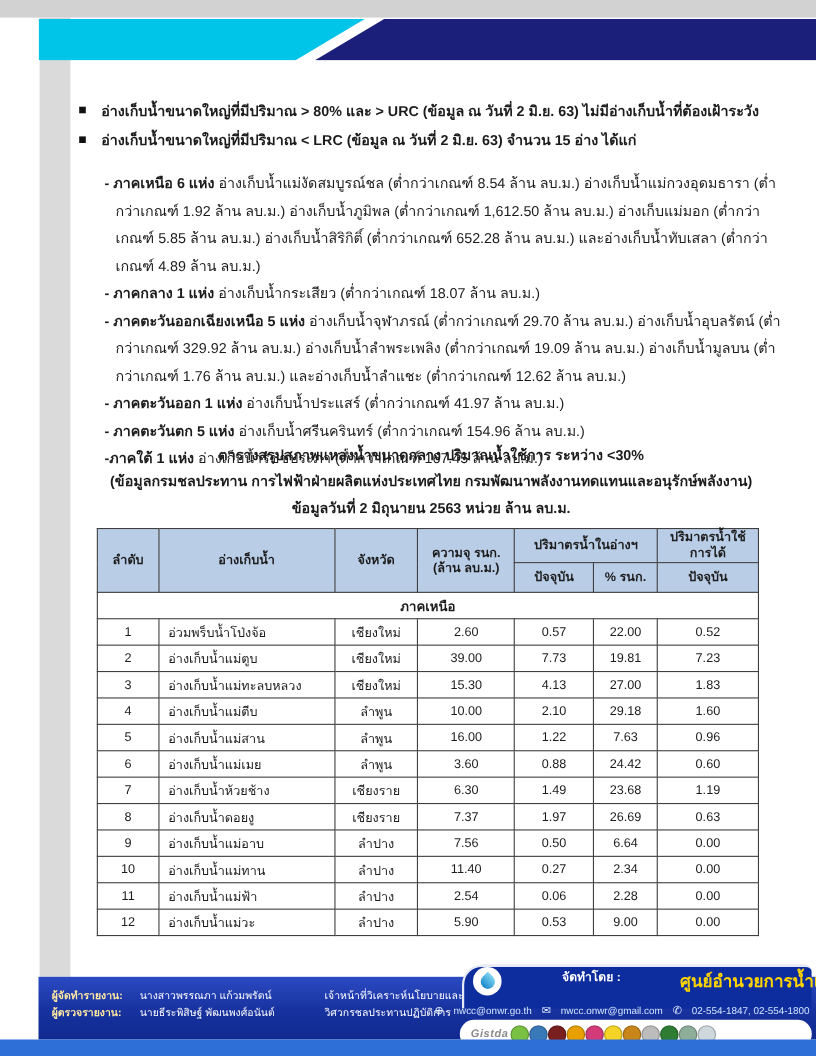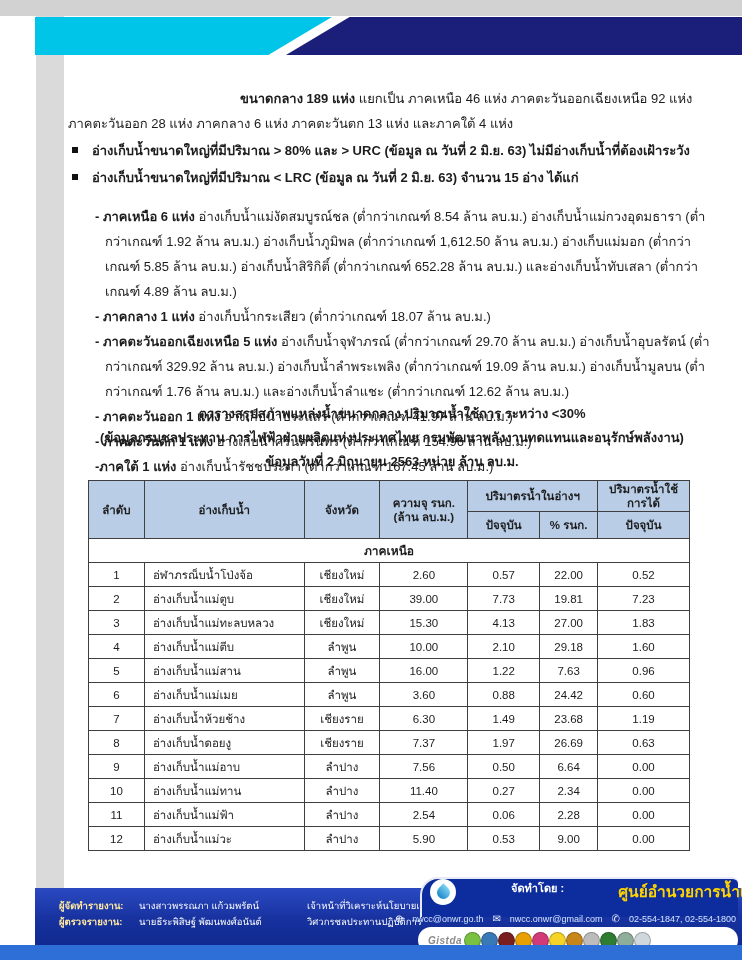--- a/index.html
+++ b/index.html
@@ -23,21 +23,21 @@
   .wtable th,.wtable td{border:1px solid #3f3f3f;padding:0 4px;}
   .wtable thead th{background:#b9cde7;font-weight:bold;text-align:center;line-height:14px;}
   .wtable .hrow1 th{height:30px;}
   .wtable .hrow2 th{height:26px;}
   .sec-row td{background:#ffffcc;text-align:center;font-weight:bold;height:25px;font-size:12px;}
   .wtable tbody td{height:23px;text-align:center;background:#fff;}
   .wtable tbody td.name{text-align:left;padding-left:8px;}
   .cap2{display:block;font-weight:bold;}
   .footer{position:absolute;left:35px;top:888px;width:707px;height:57px;background:linear-gradient(180deg,#2b4ac2 0%,#17319e 55%,#102a90 100%);}
   .footer-bottom{position:absolute;left:0;top:945px;width:742px;height:15px;background:#2d6fd6;}
-  .credits{position:absolute;left:24px;top:12px;display:grid;grid-template-columns:80px 168px auto;grid-row-gap:4px;font-size:9.5px;line-height:12px;color:#ffffff;}
+  .credits{position:absolute;left:12px;top:12px;display:grid;grid-template-columns:80px 168px auto;grid-row-gap:4px;font-size:9.5px;line-height:12px;color:#ffffff;}
   .cred-label{color:#ffe9a0;font-weight:bold;}
   .badge{position:absolute;right:4px;top:-11px;width:318px;height:40px;background:#0d2d9e;border-radius:18px 6px 0 0;border-top:2px solid rgba(255,255,255,.9);border-left:2px solid rgba(255,255,255,.9);display:flex;padding:0 8px;box-sizing:border-box;gap:48px;}
   .drop-wrap{width:26px;height:26px;background:#ffffff;border-radius:50%;display:flex;align-items:center;justify-content:center;margin-right:7px;flex:0 0 26px;}
   .drop{width:13px;height:13px;background:linear-gradient(180deg,#7fd4f2,#1886c9);border-radius:0 50% 50% 50%;transform:rotate(45deg);}
   .badge-prefix{color:#ffffff;font-weight:bold;font-size:11px;margin-right:6px;white-space:nowrap;}
   .badge-title{color:#ffd400;font-weight:bold;font-size:15.5px;white-space:nowrap;}
   .contact{position:absolute;right:6px;top:25px;display:flex;align-items:center;gap:9px;font-size:9px;color:#cfe4ff;white-space:nowrap;}
   .contact .ico{font-size:10px;color:#e8f2ff;}
   .logos-pill{position:absolute;right:4px;top:39px;width:320px;height:26px;background:#ffffff;border-radius:13px;display:flex;align-items:center;padding:0 10px;box-sizing:border-box;gap:0;}
   .gistda{font-size:10px;font-style:italic;font-weight:bold;color:#8a8a8a;letter-spacing:.5px;margin-right:2px;}
@@ -48,37 +48,36 @@
 
 <div class="gray-top"></div>
 <div class="gray-left"></div>
 
 <div class="hdr-band">
   <div class="hdr-cyan"></div>
   <div class="hdr-navy"></div>
 </div>
 
 <div class="content">
-  <div class="p-intro"><b>ขนาดกลาง 189 แห่ง</b><span> แยกเป็น ภาคเหนือ 46 แห่ง ภาคตะวันออกเฉียงเหนือ 92 แห่ง ภาคตะวันออก 28 แห่ง ภาคกลาง 6 แห่ง ภาคตะวันตก 13 แห่ง และภาคใต้ 4 แห่ง</span></div>
   <div id="bullets">
       <div class="bullet-row">
         <span class="bullet-sq"></span>
         <span class="bullet-text">อ่างเก็บน้ำขนาดใหญ่ที่มีปริมาณ  &gt; 80% และ &gt; URC (ข้อมูล ณ วันที่ 2 มิ.ย. 63) ไม่มีอ่างเก็บน้ำที่ต้องเฝ้าระวัง</span>
       </div>
       <div class="bullet-row">
         <span class="bullet-sq"></span>
         <span class="bullet-text">อ่างเก็บน้ำขนาดใหญ่ที่มีปริมาณ  &lt; LRC (ข้อมูล ณ วันที่ 2 มิ.ย. 63) จำนวน 15 อ่าง ได้แก่</span>
       </div>
     </div>
   <div class="regions" id="regions">
       <div class="region-item"><span class="region-label">- ภาคเหนือ 6 แห่ง</span><span> อ่างเก็บน้ำแม่งัดสมบูรณ์ชล (ต่ำกว่าเกณฑ์ 8.54 ล้าน ลบ.ม.) อ่างเก็บน้ำแม่กวงอุดมธารา (ต่ำกว่าเกณฑ์ 1.92 ล้าน ลบ.ม.) อ่างเก็บน้ำภูมิพล (ต่ำกว่าเกณฑ์ 1,612.50 ล้าน ลบ.ม.) อ่างเก็บแม่มอก (ต่ำกว่าเกณฑ์ 5.85 ล้าน ลบ.ม.) อ่างเก็บน้ำสิริกิติ์ (ต่ำกว่าเกณฑ์ 652.28 ล้าน ลบ.ม.) และอ่างเก็บน้ำทับเสลา (ต่ำกว่าเกณฑ์ 4.89 ล้าน ลบ.ม.)</span></div>
       <div class="region-item"><span class="region-label">- ภาคกลาง 1 แห่ง</span><span> อ่างเก็บน้ำกระเสียว (ต่ำกว่าเกณฑ์ 18.07 ล้าน ลบ.ม.)</span></div>
       <div class="region-item"><span class="region-label">- ภาคตะวันออกเฉียงเหนือ 5 แห่ง</span><span> อ่างเก็บน้ำจุฬาภรณ์ (ต่ำกว่าเกณฑ์ 29.70 ล้าน ลบ.ม.) อ่างเก็บน้ำอุบลรัตน์ (ต่ำกว่าเกณฑ์ 329.92 ล้าน ลบ.ม.) อ่างเก็บน้ำลำพระเพลิง (ต่ำกว่าเกณฑ์ 19.09 ล้าน ลบ.ม.) อ่างเก็บน้ำมูลบน (ต่ำกว่าเกณฑ์ 1.76 ล้าน ลบ.ม.) และอ่างเก็บน้ำลำแชะ (ต่ำกว่าเกณฑ์ 12.62 ล้าน ลบ.ม.)</span></div>
       <div class="region-item"><span class="region-label">- ภาคตะวันออก 1 แห่ง</span><span> อ่างเก็บน้ำประแสร์ (ต่ำกว่าเกณฑ์ 41.97 ล้าน ลบ.ม.)</span></div>
-      <div class="region-item"><span class="region-label">- ภาคตะวันตก 1 แห่ง</span><span>  อ่างเก็บน้ำศรีนครินทร์ (ต่ำกว่าเกณฑ์ 154.96 ล้าน ลบ.ม.)</span></div>
+      <div class="region-item"><span class="region-label">- ภาคตะวันตก 5 แห่ง</span><span>  อ่างเก็บน้ำศรีนครินทร์ (ต่ำกว่าเกณฑ์ 154.96 ล้าน ลบ.ม.)</span></div>
       <div class="region-item"><span class="region-label">-ภาคใต้ 1 แห่ง</span><span> อ่างเก็บน้ำรัชชประภา (ต่ำกว่าเกณฑ์ 167.45 ล้าน ลบ.ม.)</span></div>
     </div>
 </div>
 
 <div class="tbl-titles">
   <div>ตารางสรุปสภาพแหล่งน้ำขนาดกลาง ปริมาณน้ำใช้การ ระหว่าง &lt;30%</div>
   <div>(ข้อมูลกรมชลประทาน การไฟฟ้าฝ่ายผลิตแห่งประเทศไทย กรมพัฒนาพลังงานทดแทนและอนุรักษ์พลังงาน)</div>
   <div>ข้อมูลวันที่ 2 มิถุนายน 2563 หน่วย ล้าน ลบ.ม.</div>
 </div>
 
@@ -108,21 +107,21 @@
     </tr>
   </thead>
   <tbody>
     <tr class="sec-row">
         <td colspan="7">ภาคเหนือ</td>
       </tr>
   </tbody>
   <tbody id="tbody-rows">
       <tr>
         <td>1</td>
-        <td class="name">อ่ฬาภรณ็บน้ำโป่งจ้อ</td>
+        <td class="name">อ่วมพร็บน้ำโป่งจ้อ</td>
         <td>เชียงใหม่</td>
         <td>2.60</td>
         <td>0.57</td>
         <td>22.00</td>
         <td>0.52</td>
       </tr>
       <tr>
         <td>2</td>
         <td class="name">อ่างเก็บน้ำแม่ตูบ</td>
         <td>เชียงใหม่</td>

